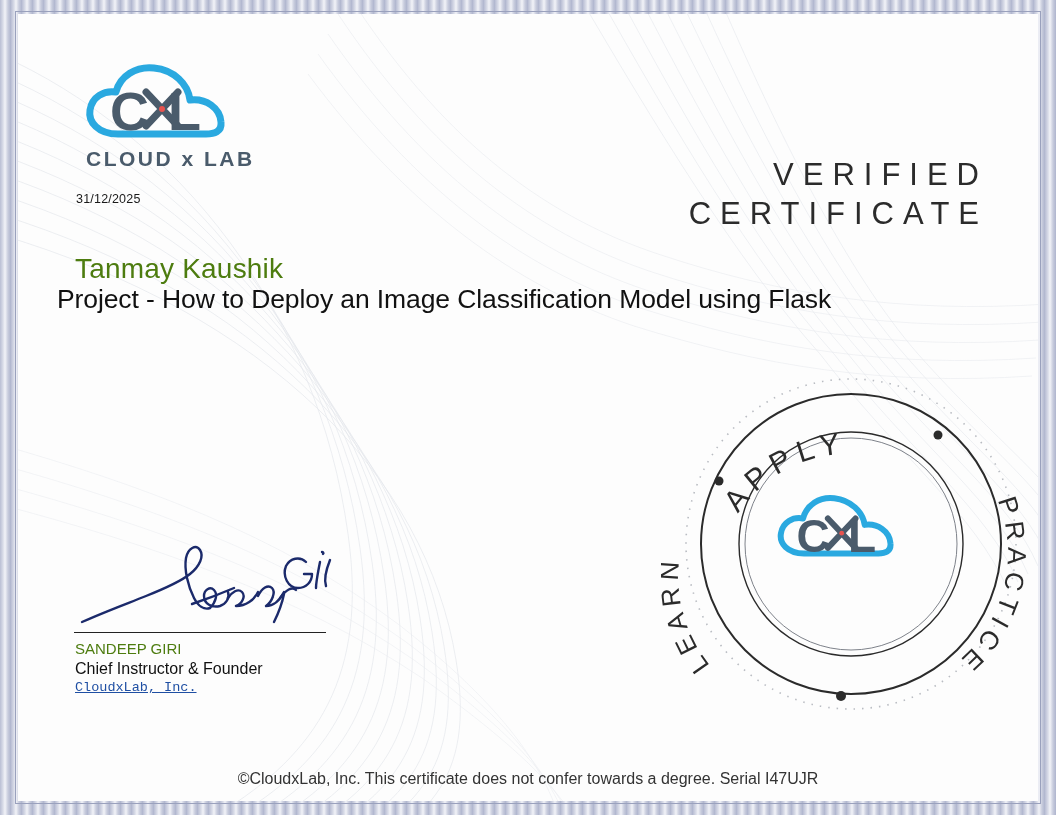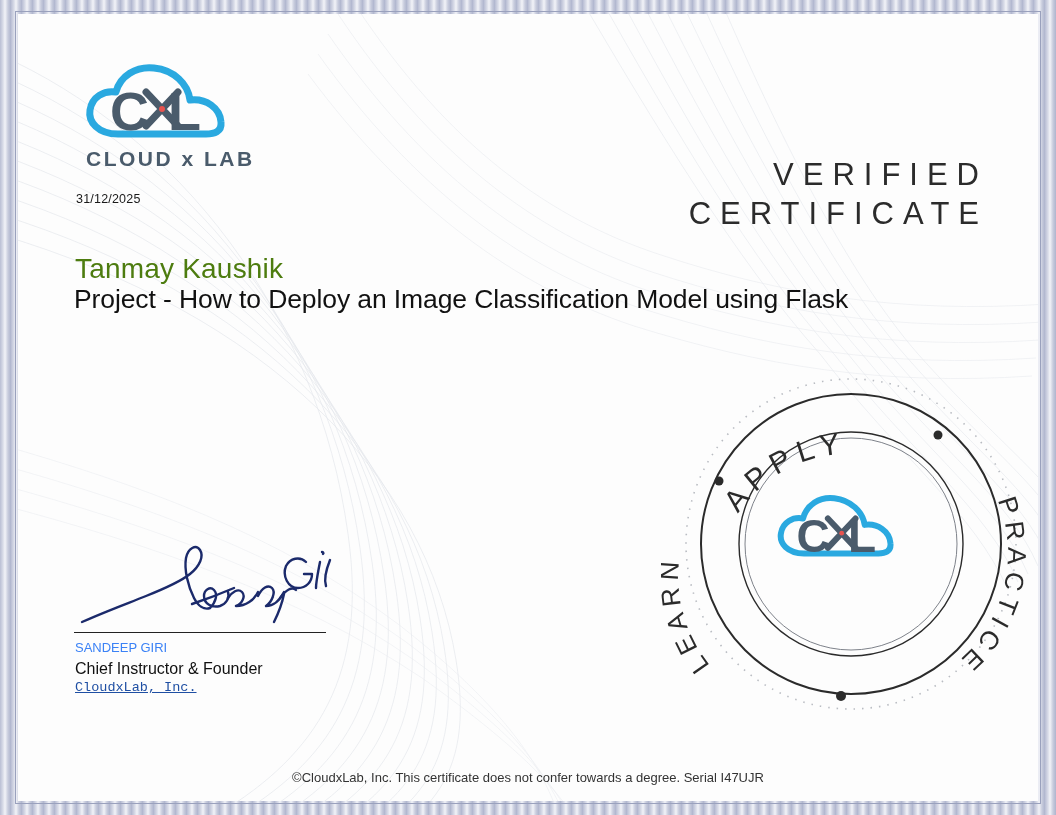--- a/index.html
+++ b/index.html
@@ -86,21 +86,21 @@
   }
   .completion-line {
     position: absolute;
     left: 58px;
     top: 248px;
     font-size: 14px;
     color: #1a1a1a;
   }
   .course-title {
     position: absolute;
-    left: 56px;
+    left: 39px;
     top: 270px;
     font-size: 26.5px;
     color: #111111;
     letter-spacing: -0.1px;
     white-space: nowrap;
   }
 
   
   .verified-block {
     position: absolute;
@@ -136,22 +136,22 @@
     position: absolute;
     left: 56px;
     top: 618px;
     width: 252px;
     border-top: 1px solid #222;
   }
   .signer-name {
     position: absolute;
     left: 57px;
     top: 626px;
-    font-size: 13px;
-    color: #3b82f6;
+    font-size: 15px;
+    color: #4d7c0f;
   }
   .signer-title {
     position: absolute;
     left: 57px;
     top: 646px;
     font-size: 16px;
     color: #111;
   }
   .signer-org {
     position: absolute;
@@ -174,21 +174,21 @@
   }
   .seal svg { display: block; }
 
   
   .footer-note {
     position: absolute;
     left: 0;
     right: 0;
     top: 756px;
     text-align: center;
-    font-size: 13px;
+    font-size: 16px;
     color: #333;
   }
   .footer-note .inner { display: inline-block; padding-left: 0px; }
 </style>
 </head>
 <body>
 
 <div class="certificate-frame">
   <div class="frame-inner-edge"></div>
 

